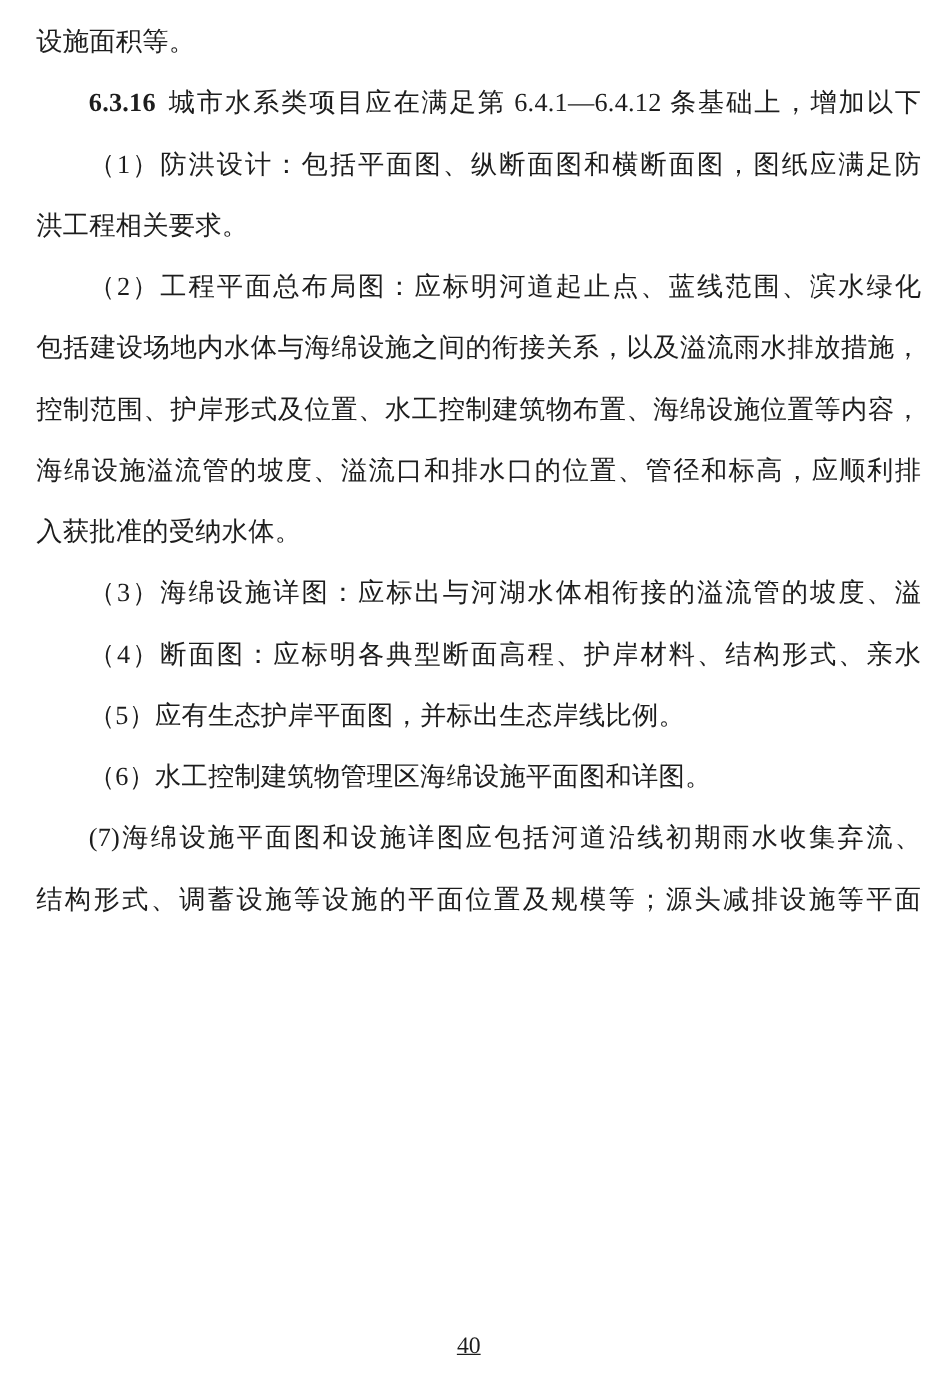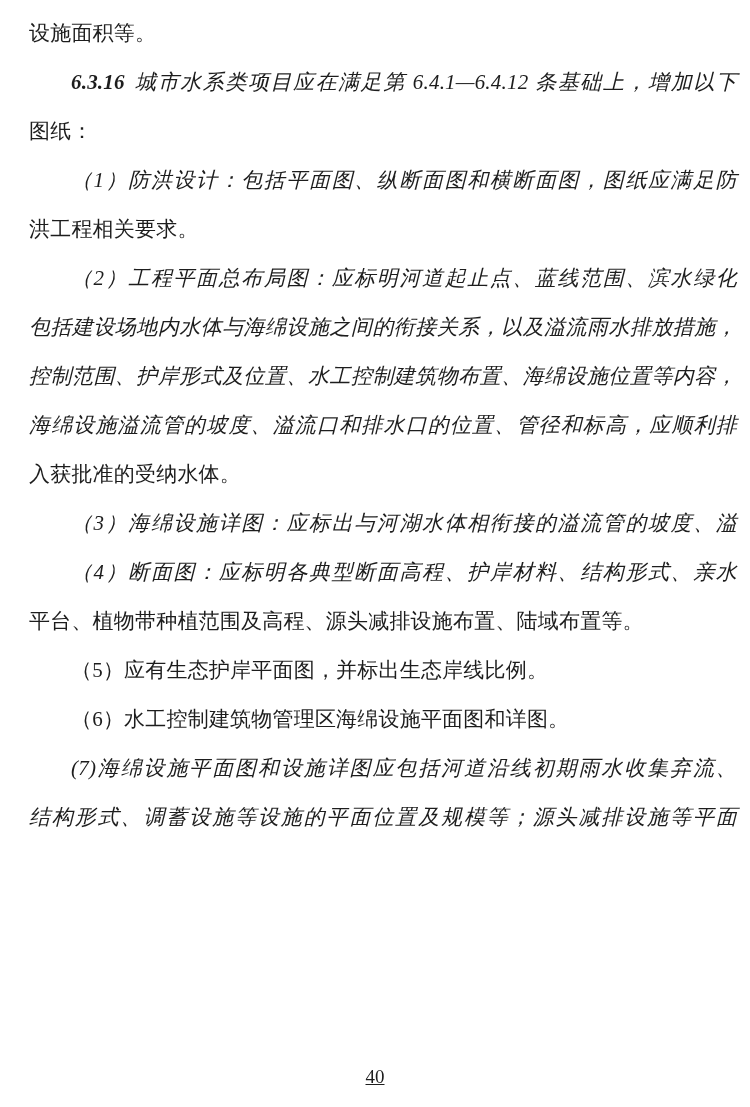--- a/index.html
+++ b/index.html
@@ -29,21 +29,20 @@
     line-height: 49px;
     height: 49px;
     white-space: nowrap;
     text-align: left;
     letter-spacing: 0.2px;
   }
   .justify {
     white-space: normal;
     text-align: justify;
     text-align-last: justify;
-    font-style: italic;
     -moz-text-align-last: justify;
   }
   .indent {
     padding-left: 42px;
   }
   .clause-num {
     font-weight: bold;
     margin-right: 9px;
   }
   .pagenum {
@@ -60,35 +59,33 @@
 </style>
 </head>
 <body>
 
 <div class="page">
 
   <div class="ln">设施面积等。</div>
 
   <div class="ln indent justify"><span class="clause-num">6.3.16</span><span>城市水系类项目应在满足第 6.4.1—6.4.12 条基础上，增加以下</span></div>
 
-  <div class="ln">图纸：</div>
 
   <div class="ln indent justify">（1）防洪设计：包括平面图、纵断面图和横断面图，图纸应满足防</div>
   <div class="ln">洪工程相关要求。</div>
 
   <div class="ln indent justify">（2）工程平面总布局图：应标明河道起止点、蓝线范围、滨水绿化</div>
   <div class="ln justify">包括建设场地内水体与海绵设施之间的衔接关系，以及溢流雨水排放措施，</div>
   <div class="ln justify">控制范围、护岸形式及位置、水工控制建筑物布置、海绵设施位置等内容，</div>
   <div class="ln justify">海绵设施溢流管的坡度、溢流口和排水口的位置、管径和标高，应顺利排</div>
   <div class="ln">入获批准的受纳水体。</div>
 
   <div class="ln indent justify">（3）海绵设施详图：应标出与河湖水体相衔接的溢流管的坡度、溢</div>
 
   <div class="ln indent justify">（4）断面图：应标明各典型断面高程、护岸材料、结构形式、亲水</div>
-  <div class="ln">平台、植物带种植范围及高程、源头减排设施布置、陆域布置等。</div>
 
   <div class="ln indent">（5）应有生态护岸平面图，并标出生态岸线比例。</div>
 
   <div class="ln indent">（6）水工控制建筑物管理区海绵设施平面图和详图。</div>
 
   <div class="ln indent justify">(7)海绵设施平面图和设施详图应包括河道沿线初期雨水收集弃流、</div>
   <div class="ln justify">结构形式、调蓄设施等设施的平面位置及规模等；源头减排设施等平面</div>
 
 </div>
 

